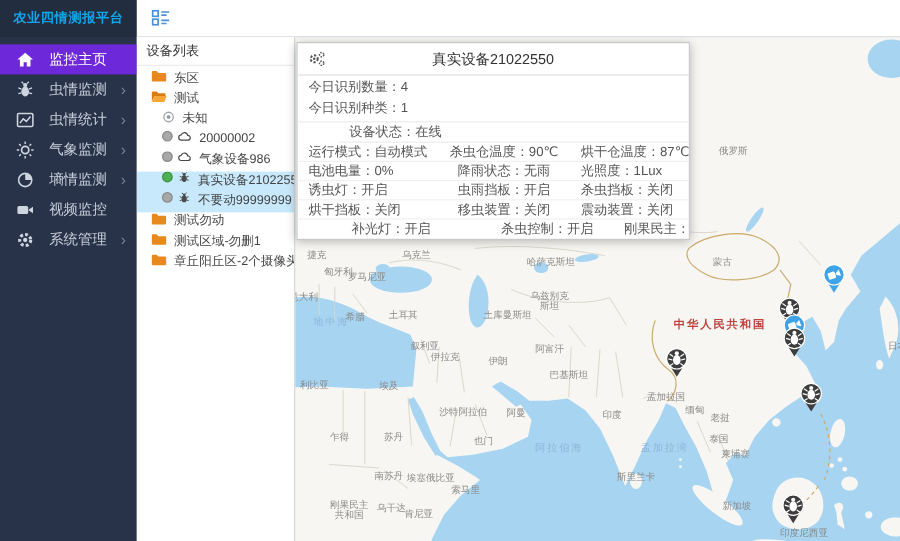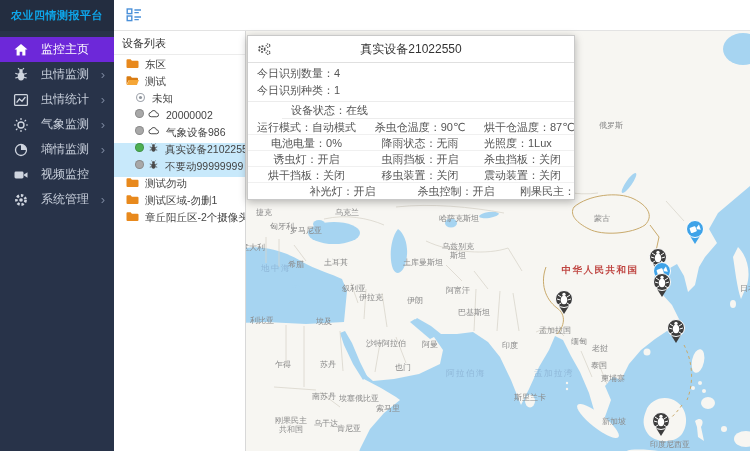--- a/index.html
+++ b/index.html
@@ -47,21 +47,21 @@
          font-size:11px;color:#555;}
   .pp-header{position:relative;height:27px;line-height:27px;border-bottom:1px solid #e0e0e0;
              text-align:center;font-size:12px;color:#333;}
   .pp-gear{position:absolute;left:8px;top:6px;display:inline-flex;cursor:pointer;}
   .pp-stats{padding:2px 0;border-bottom:1px solid #ececec;}
   .pp-stat{height:17px;line-height:17px;padding-left:9px;}
   .pp-status{height:17px;line-height:17px;padding-left:9px;border-bottom:1px solid #ececec;margin-left:34px;}
   .pp-grid-row{display:flex;height:16px;line-height:16px;border-bottom:1px solid #f0f0f0;}
   .pp-grid-row:last-child{border-bottom:none;padding-left:36px;}
   .pp-cell{overflow:hidden;white-space:nowrap;}
-  .pp-cell:nth-child(1){width:108px;padding-left:9px;text-align:center;}
+  .pp-cell:nth-child(1){width:108px;padding-left:9px;}
   .pp-cell:nth-child(2){width:128px;text-align:center;}
   .pp-cell:nth-child(3){flex:1;}
 
   
   .map{position:absolute;left:246px;top:31px;width:504px;height:420px;overflow:hidden;font-family:Liberation Serif, serif;}
   .map svg{display:block;}
   .lbl-country{font-size:8px;fill:#8a8a8a;text-anchor:middle;}
   .lbl-water{font-size:8.5px;fill:#8fb7d8;text-anchor:middle;letter-spacing:1.5px;}
   .lbl-china{font-size:9.5px;fill:#bf4440;text-anchor:middle;font-weight:bold;letter-spacing:1.5px;}
 </style>

